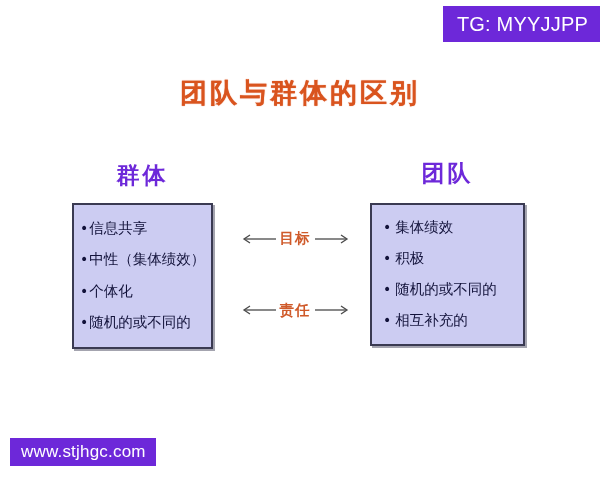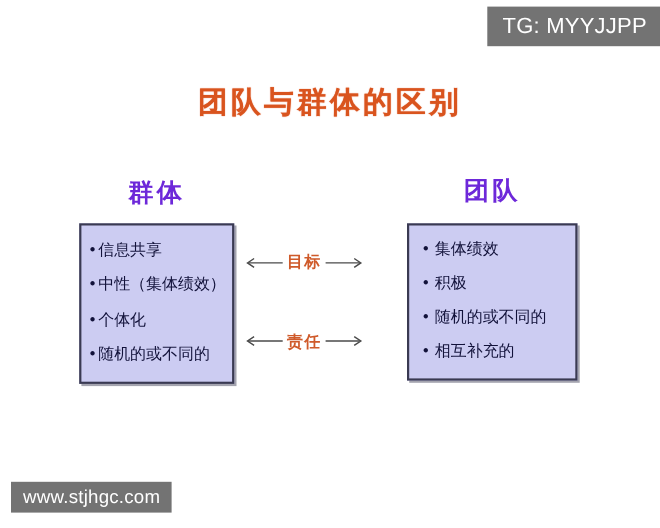--- a/index.html
+++ b/index.html
@@ -16,21 +16,21 @@
   #slide {
     position: relative;
     width: 600px;
     height: 480px;
     background: #ffffff;
   }
 
   
   .watermark {
     position: absolute;
-    background: #737373;
+    background: #6d28d9;
     color: #ffffff;
     font-family: "Liberation Sans", "DejaVu Sans", sans-serif;
     font-weight: 400;
     letter-spacing: 0.2px;
     display: flex;
     align-items: center;
     white-space: nowrap;
   }
   #wm-top {
     right: 0;
@@ -117,21 +117,21 @@
     top: 203px;
     width: 146px;
     height: 143px;
     display: flex;
     flex-direction: column;
     justify-content: space-around;
   }
   .mid-row {
     display: flex;
     align-items: center;
-    justify-content: flex-start;
+    justify-content: center;
     height: 22px;
   }
   .arrow-svg { display: block; }
   .mid-label {
     font-family: "DejaVu Sans", "Liberation Sans", sans-serif;
     font-size: 14.5px;
     font-weight: bold;
     color: #cf5a2a;
     letter-spacing: 1px;
     white-space: nowrap;

